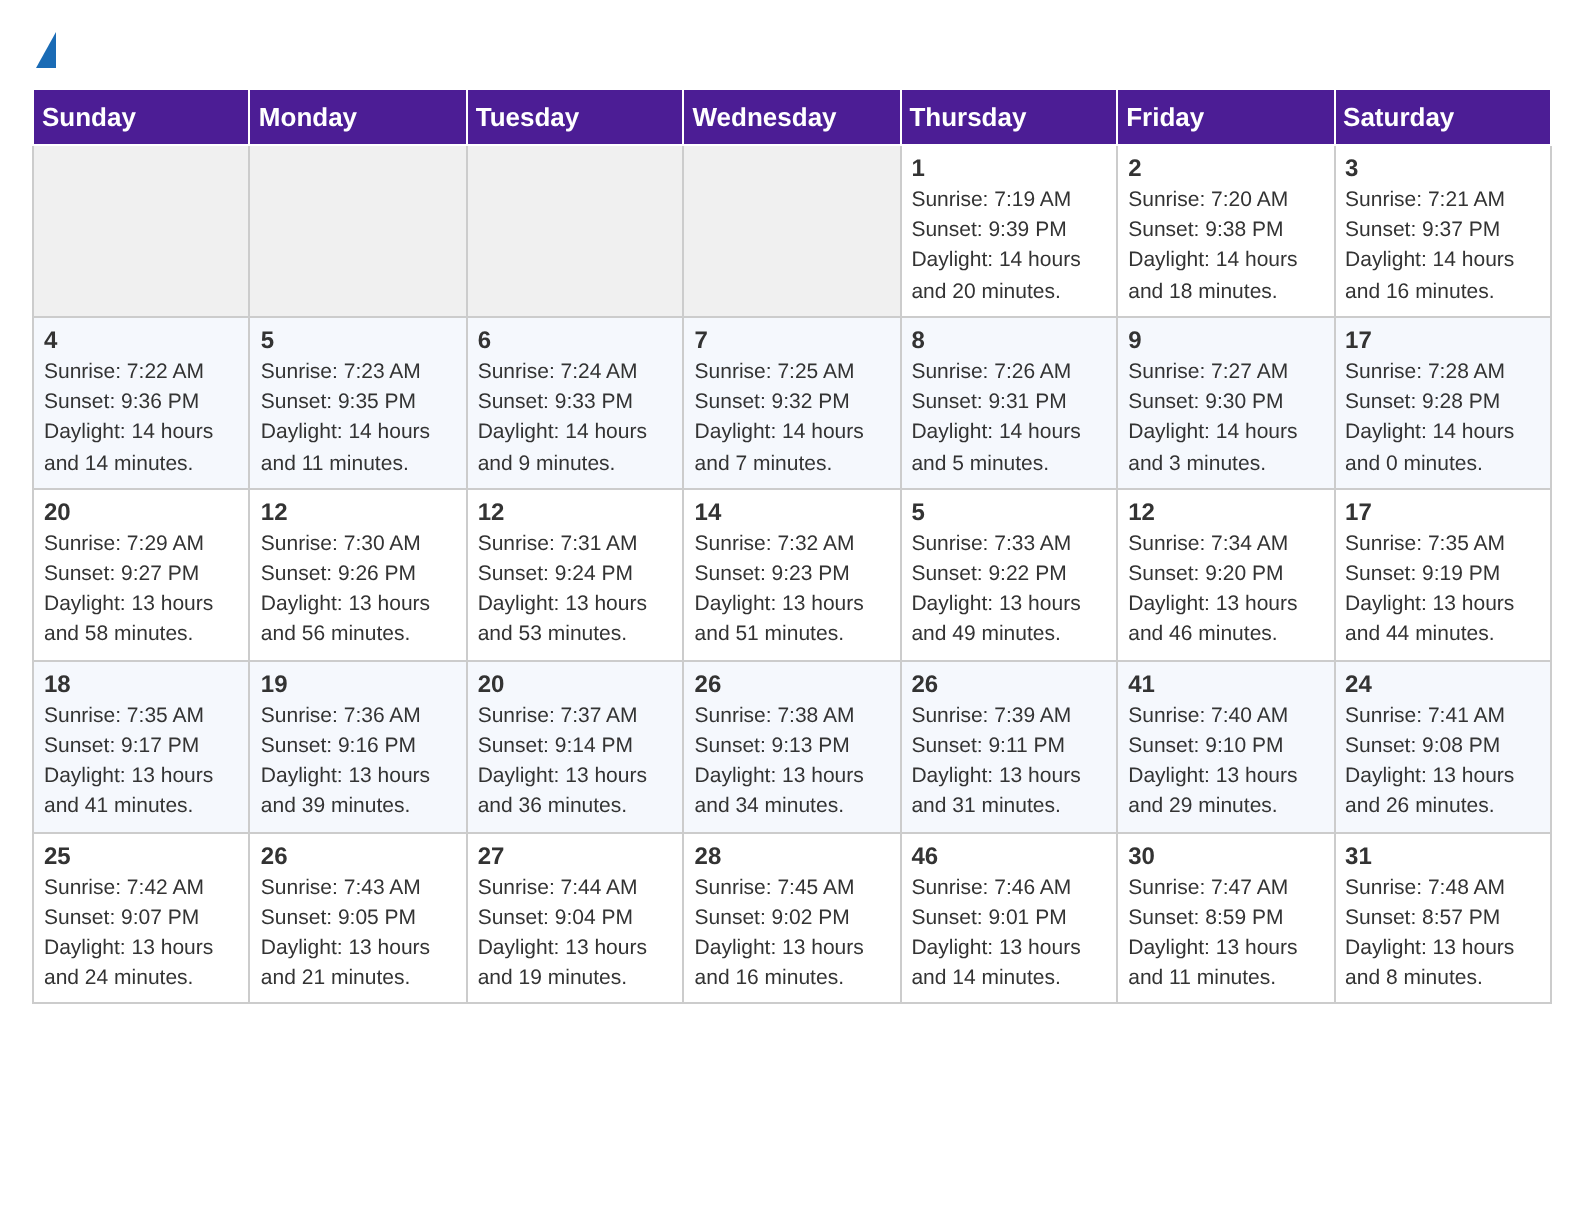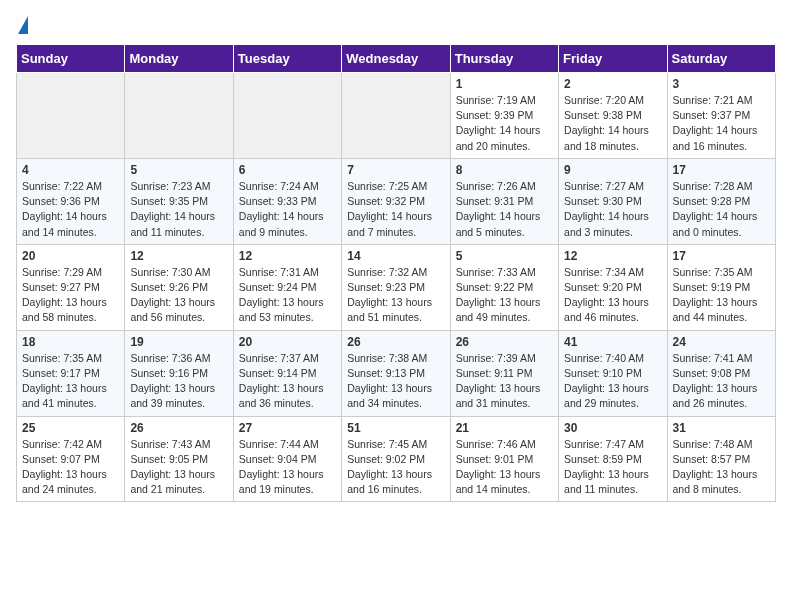--- a/index.html
+++ b/index.html
@@ -254,25 +254,25 @@
         </td>
         <td>
           <span class="day-number">26</span>
           <div class="day-info">Sunrise: 7:43 AM<br>Sunset: 9:05 PM<br>Daylight: 13 hours and 21 minutes.</div>
         </td>
         <td>
           <span class="day-number">27</span>
           <div class="day-info">Sunrise: 7:44 AM<br>Sunset: 9:04 PM<br>Daylight: 13 hours and 19 minutes.</div>
         </td>
         <td>
-          <span class="day-number">51</span>
+          <span class="day-number">28</span>
           <div class="day-info">Sunrise: 7:45 AM<br>Sunset: 9:02 PM<br>Daylight: 13 hours and 16 minutes.</div>
         </td>
         <td>
-          <span class="day-number">21</span>
+          <span class="day-number">46</span>
           <div class="day-info">Sunrise: 7:46 AM<br>Sunset: 9:01 PM<br>Daylight: 13 hours and 14 minutes.</div>
         </td>
         <td>
           <span class="day-number">30</span>
           <div class="day-info">Sunrise: 7:47 AM<br>Sunset: 8:59 PM<br>Daylight: 13 hours and 11 minutes.</div>
         </td>
         <td>
           <span class="day-number">31</span>
           <div class="day-info">Sunrise: 7:48 AM<br>Sunset: 8:57 PM<br>Daylight: 13 hours and 8 minutes.</div>
         </td>

